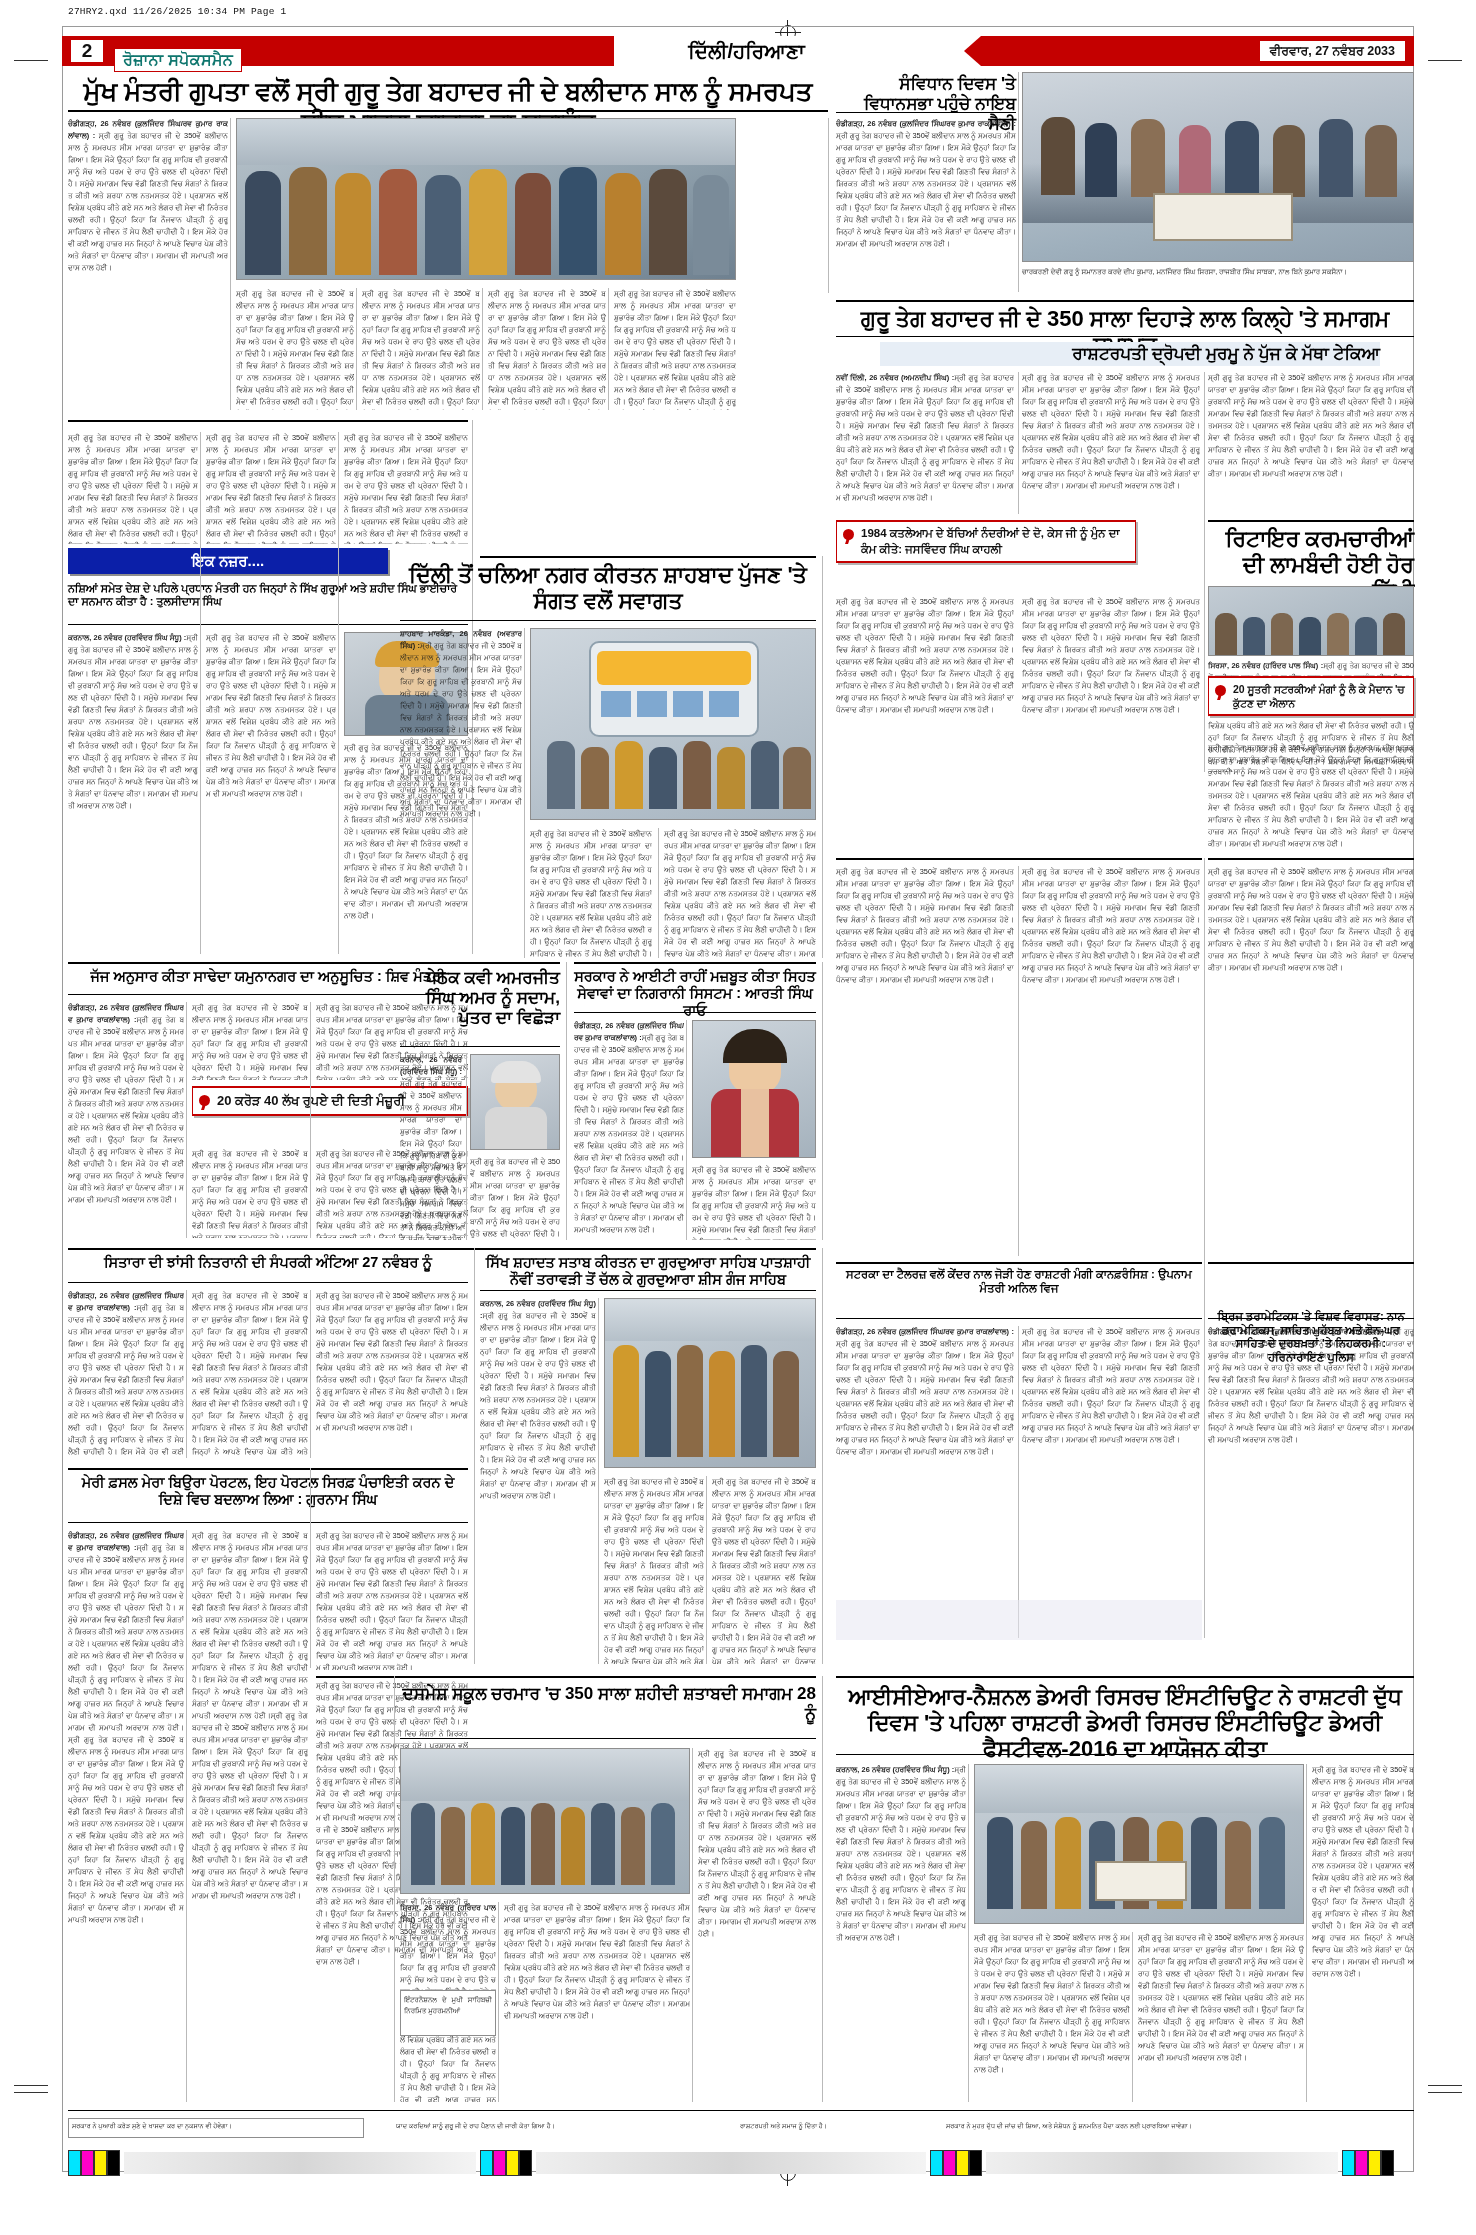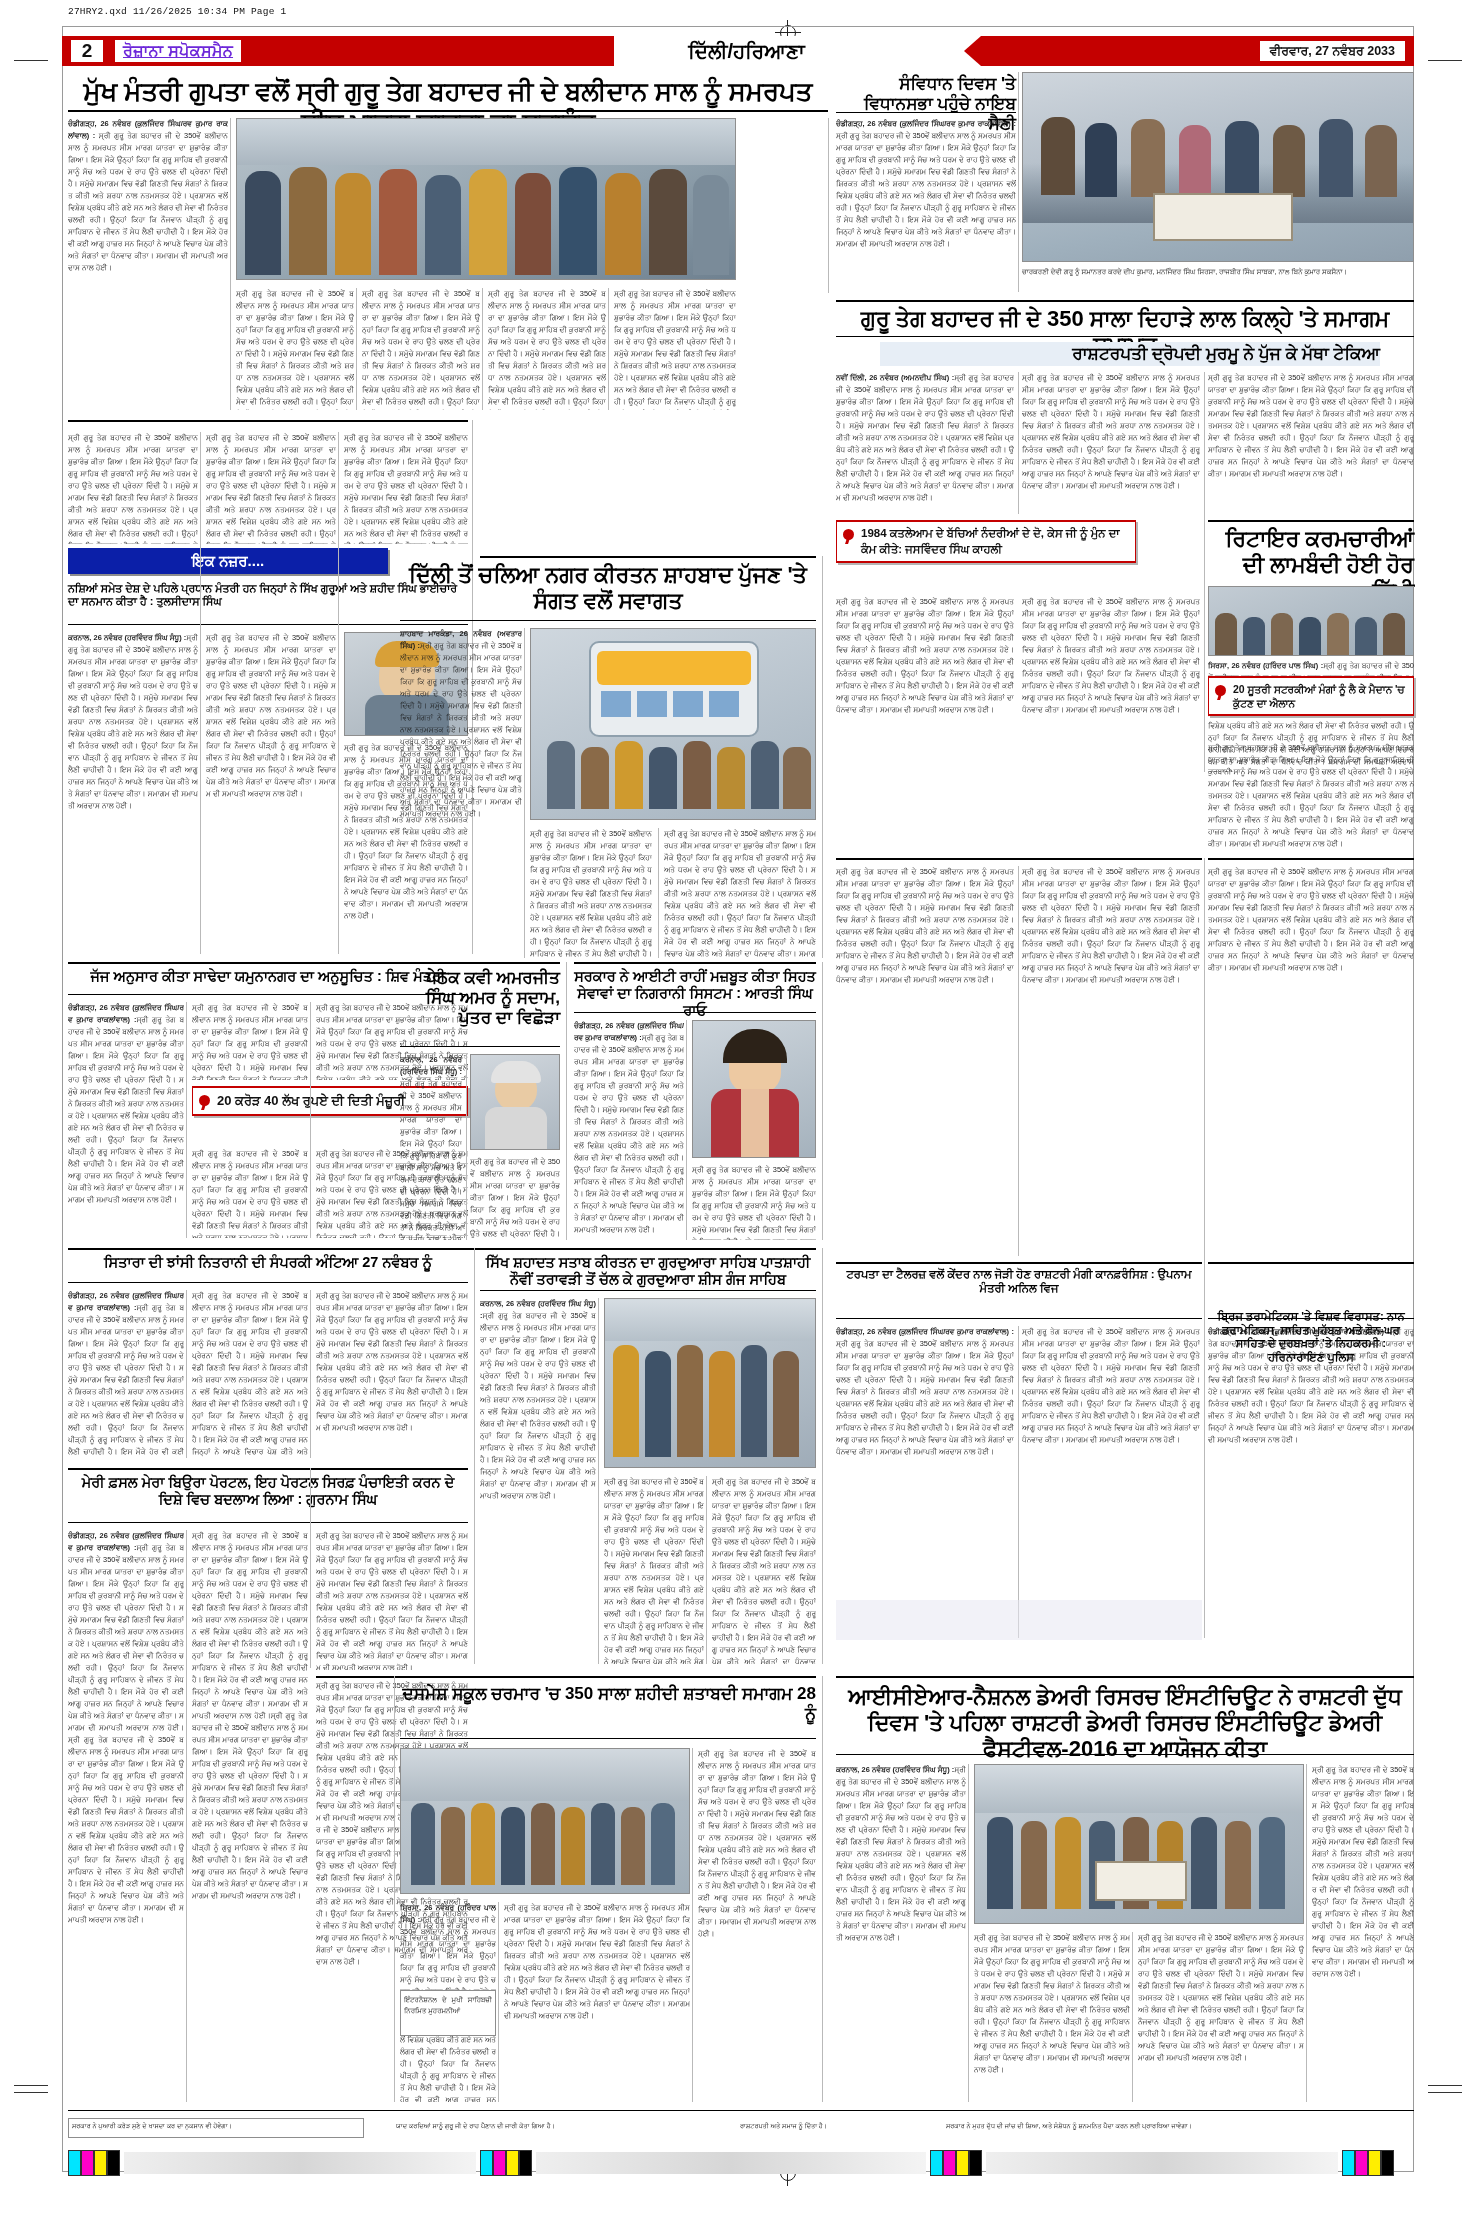--- a/index.html
+++ b/index.html
@@ -65,24 +65,24 @@
     border-top:15px solid transparent; border-bottom:15px solid transparent;
     border-right:17px solid #c40000;
   }
   .mh-pageno {
     position:absolute; left:8px; top:3px; width:34px; height:24px;
     background:#fff; border:1px solid #c40000;
     display:flex; align-items:center; justify-content:center;
     font-weight:bold; font-size:19px; color:#111;
   }
   .mh-brand {
-    position:absolute; left:52px; top:3px; height:24px;
+    position:absolute; left:52px; top:12px; height:24px;
     background:#fff; border:1px solid #c40000; padding:1px 8px;
     display:flex; align-items:center;
-    font-weight:bold; font-size:16px; color:#6d28d9; letter-spacing:.3px;text-decoration:underline;
+    font-weight:bold; font-size:16px; color:#0f766e; letter-spacing:.3px;
   }
   .mh-center {
     position:absolute; left:552px; top:0; width:265px; height:30px;
     background:#fff; display:flex; align-items:center; justify-content:center;
     font-weight:bold; font-size:20px; color:#000;
   }
   .mh-date {
     position:absolute; right:8px; top:4px; height:22px;
     background:#fff; border:1px solid #c40000; padding:0 10px;
     display:flex; align-items:center;
@@ -382,21 +382,21 @@
 
 <div class="rule rule-thick" style="left:836px; top:858px; width:366px;"></div>
 <div class="col" style="left:836px; top:866px; width:178px; height:390px;"><span>ਸ੍ਰੀ ਗੁਰੂ ਤੇਗ ਬਹਾਦਰ ਜੀ ਦੇ 350ਵੇਂ ਬਲੀਦਾਨ ਸਾਲ ਨੂੰ ਸਮਰਪਤ ਸੀਸ ਮਾਰਗ ਯਾਤਰਾ ਦਾ ਸ਼ੁਭਾਰੰਭ ਕੀਤਾ ਗਿਆ। ਇਸ ਮੌਕੇ ਉਨ੍ਹਾਂ ਕਿਹਾ ਕਿ ਗੁਰੂ ਸਾਹਿਬ ਦੀ ਕੁਰਬਾਨੀ ਸਾਨੂੰ ਸੱਚ ਅਤੇ ਧਰਮ ਦੇ ਰਾਹ ਉਤੇ ਚਲਣ ਦੀ ਪ੍ਰੇਰਨਾ ਦਿੰਦੀ ਹੈ। ਸਮੁੱਚੇ ਸਮਾਗਮ ਵਿਚ ਵੱਡੀ ਗਿਣਤੀ ਵਿਚ ਸੰਗਤਾਂ ਨੇ ਸ਼ਿਰਕਤ ਕੀਤੀ ਅਤੇ ਸ਼ਰਧਾ ਨਾਲ ਨਤਮਸਤਕ ਹੋਏ। ਪ੍ਰਸ਼ਾਸਨ ਵਲੋਂ ਵਿਸ਼ੇਸ਼ ਪ੍ਰਬੰਧ ਕੀਤੇ ਗਏ ਸਨ ਅਤੇ ਲੰਗਰ ਦੀ ਸੇਵਾ ਵੀ ਨਿਰੰਤਰ ਚਲਦੀ ਰਹੀ। ਉਨ੍ਹਾਂ ਕਿਹਾ ਕਿ ਨੌਜਵਾਨ ਪੀੜ੍ਹੀ ਨੂੰ ਗੁਰੂ ਸਾਹਿਬਾਨ ਦੇ ਜੀਵਨ ਤੋਂ ਸੇਧ ਲੈਣੀ ਚਾਹੀਦੀ ਹੈ। ਇਸ ਮੌਕੇ ਹੋਰ ਵੀ ਕਈ ਆਗੂ ਹਾਜ਼ਰ ਸਨ ਜਿਨ੍ਹਾਂ ਨੇ ਆਪਣੇ ਵਿਚਾਰ ਪੇਸ਼ ਕੀਤੇ ਅਤੇ ਸੰਗਤਾਂ ਦਾ ਧੰਨਵਾਦ ਕੀਤਾ। ਸਮਾਗਮ ਦੀ ਸਮਾਪਤੀ ਅਰਦਾਸ ਨਾਲ ਹੋਈ।</span></div>
 <div class="col" style="left:1022px; top:866px; width:178px; height:390px;"><span>ਸ੍ਰੀ ਗੁਰੂ ਤੇਗ ਬਹਾਦਰ ਜੀ ਦੇ 350ਵੇਂ ਬਲੀਦਾਨ ਸਾਲ ਨੂੰ ਸਮਰਪਤ ਸੀਸ ਮਾਰਗ ਯਾਤਰਾ ਦਾ ਸ਼ੁਭਾਰੰਭ ਕੀਤਾ ਗਿਆ। ਇਸ ਮੌਕੇ ਉਨ੍ਹਾਂ ਕਿਹਾ ਕਿ ਗੁਰੂ ਸਾਹਿਬ ਦੀ ਕੁਰਬਾਨੀ ਸਾਨੂੰ ਸੱਚ ਅਤੇ ਧਰਮ ਦੇ ਰਾਹ ਉਤੇ ਚਲਣ ਦੀ ਪ੍ਰੇਰਨਾ ਦਿੰਦੀ ਹੈ। ਸਮੁੱਚੇ ਸਮਾਗਮ ਵਿਚ ਵੱਡੀ ਗਿਣਤੀ ਵਿਚ ਸੰਗਤਾਂ ਨੇ ਸ਼ਿਰਕਤ ਕੀਤੀ ਅਤੇ ਸ਼ਰਧਾ ਨਾਲ ਨਤਮਸਤਕ ਹੋਏ। ਪ੍ਰਸ਼ਾਸਨ ਵਲੋਂ ਵਿਸ਼ੇਸ਼ ਪ੍ਰਬੰਧ ਕੀਤੇ ਗਏ ਸਨ ਅਤੇ ਲੰਗਰ ਦੀ ਸੇਵਾ ਵੀ ਨਿਰੰਤਰ ਚਲਦੀ ਰਹੀ। ਉਨ੍ਹਾਂ ਕਿਹਾ ਕਿ ਨੌਜਵਾਨ ਪੀੜ੍ਹੀ ਨੂੰ ਗੁਰੂ ਸਾਹਿਬਾਨ ਦੇ ਜੀਵਨ ਤੋਂ ਸੇਧ ਲੈਣੀ ਚਾਹੀਦੀ ਹੈ। ਇਸ ਮੌਕੇ ਹੋਰ ਵੀ ਕਈ ਆਗੂ ਹਾਜ਼ਰ ਸਨ ਜਿਨ੍ਹਾਂ ਨੇ ਆਪਣੇ ਵਿਚਾਰ ਪੇਸ਼ ਕੀਤੇ ਅਤੇ ਸੰਗਤਾਂ ਦਾ ਧੰਨਵਾਦ ਕੀਤਾ। ਸਮਾਗਮ ਦੀ ਸਮਾਪਤੀ ਅਰਦਾਸ ਨਾਲ ਹੋਈ।</span></div>
 <div class="vrule" style="left:1018px; top:866px; height:390px;"></div>
 
 <div class="rule rule-thick" style="left:1208px; top:858px; width:206px;"></div>
 <div class="col" style="left:1208px; top:866px; width:206px; height:390px;"><span>ਸ੍ਰੀ ਗੁਰੂ ਤੇਗ ਬਹਾਦਰ ਜੀ ਦੇ 350ਵੇਂ ਬਲੀਦਾਨ ਸਾਲ ਨੂੰ ਸਮਰਪਤ ਸੀਸ ਮਾਰਗ ਯਾਤਰਾ ਦਾ ਸ਼ੁਭਾਰੰਭ ਕੀਤਾ ਗਿਆ। ਇਸ ਮੌਕੇ ਉਨ੍ਹਾਂ ਕਿਹਾ ਕਿ ਗੁਰੂ ਸਾਹਿਬ ਦੀ ਕੁਰਬਾਨੀ ਸਾਨੂੰ ਸੱਚ ਅਤੇ ਧਰਮ ਦੇ ਰਾਹ ਉਤੇ ਚਲਣ ਦੀ ਪ੍ਰੇਰਨਾ ਦਿੰਦੀ ਹੈ। ਸਮੁੱਚੇ ਸਮਾਗਮ ਵਿਚ ਵੱਡੀ ਗਿਣਤੀ ਵਿਚ ਸੰਗਤਾਂ ਨੇ ਸ਼ਿਰਕਤ ਕੀਤੀ ਅਤੇ ਸ਼ਰਧਾ ਨਾਲ ਨਤਮਸਤਕ ਹੋਏ। ਪ੍ਰਸ਼ਾਸਨ ਵਲੋਂ ਵਿਸ਼ੇਸ਼ ਪ੍ਰਬੰਧ ਕੀਤੇ ਗਏ ਸਨ ਅਤੇ ਲੰਗਰ ਦੀ ਸੇਵਾ ਵੀ ਨਿਰੰਤਰ ਚਲਦੀ ਰਹੀ। ਉਨ੍ਹਾਂ ਕਿਹਾ ਕਿ ਨੌਜਵਾਨ ਪੀੜ੍ਹੀ ਨੂੰ ਗੁਰੂ ਸਾਹਿਬਾਨ ਦੇ ਜੀਵਨ ਤੋਂ ਸੇਧ ਲੈਣੀ ਚਾਹੀਦੀ ਹੈ। ਇਸ ਮੌਕੇ ਹੋਰ ਵੀ ਕਈ ਆਗੂ ਹਾਜ਼ਰ ਸਨ ਜਿਨ੍ਹਾਂ ਨੇ ਆਪਣੇ ਵਿਚਾਰ ਪੇਸ਼ ਕੀਤੇ ਅਤੇ ਸੰਗਤਾਂ ਦਾ ਧੰਨਵਾਦ ਕੀਤਾ। ਸਮਾਗਮ ਦੀ ਸਮਾਪਤੀ ਅਰਦਾਸ ਨਾਲ ਹੋਈ।</span></div>
 
 <div class="rule rule-thick" style="left:836px; top:1262px; width:366px;"></div>
-<div class="hl" style="left:836px; top:1268px; width:366px; font-size:11.5px;">ਟਰਪਤਾ ਦਾ ਟੈਲਰਜ਼ ਵਲੋਂ ਕੇਂਦਰ ਨਾਲ ਜੋੜੀ ਹੋਣ ਰਾਸ਼ਟਰੀ ਮੰਗੀ ਕਾਨਫ਼ਰੰਸਿਸ਼ : ਉਪਨਾਮ ਮੰਤਰੀ ਅਨਿਲ ਵਿਜ</div>
+<div class="hl" style="left:836px; top:1268px; width:366px; font-size:11.5px;">ਸਟਰਕਾ ਦਾ ਟੈਲਰਜ਼ ਵਲੋਂ ਕੇਂਦਰ ਨਾਲ ਜੋੜੀ ਹੋਣ ਰਾਸ਼ਟਰੀ ਮੰਗੀ ਕਾਨਫ਼ਰੰਸਿਸ਼ : ਉਪਨਾਮ ਮੰਤਰੀ ਅਨਿਲ ਵਿਜ</div>
 <div class="rule" style="left:836px; top:1318px; width:366px;"></div>
 <div class="col" style="left:836px; top:1326px; width:178px; height:312px;"><b>ਚੰਡੀਗੜ੍ਹ, 26 ਨਵੰਬਰ (ਕੁਲਜਿੰਦਰ ਸਿੰਘ/ਰਵ ਕੁਮਾਰ ਰਾਕਲਾਂਵਾਲ) :</b><span>ਸ੍ਰੀ ਗੁਰੂ ਤੇਗ ਬਹਾਦਰ ਜੀ ਦੇ 350ਵੇਂ ਬਲੀਦਾਨ ਸਾਲ ਨੂੰ ਸਮਰਪਤ ਸੀਸ ਮਾਰਗ ਯਾਤਰਾ ਦਾ ਸ਼ੁਭਾਰੰਭ ਕੀਤਾ ਗਿਆ। ਇਸ ਮੌਕੇ ਉਨ੍ਹਾਂ ਕਿਹਾ ਕਿ ਗੁਰੂ ਸਾਹਿਬ ਦੀ ਕੁਰਬਾਨੀ ਸਾਨੂੰ ਸੱਚ ਅਤੇ ਧਰਮ ਦੇ ਰਾਹ ਉਤੇ ਚਲਣ ਦੀ ਪ੍ਰੇਰਨਾ ਦਿੰਦੀ ਹੈ। ਸਮੁੱਚੇ ਸਮਾਗਮ ਵਿਚ ਵੱਡੀ ਗਿਣਤੀ ਵਿਚ ਸੰਗਤਾਂ ਨੇ ਸ਼ਿਰਕਤ ਕੀਤੀ ਅਤੇ ਸ਼ਰਧਾ ਨਾਲ ਨਤਮਸਤਕ ਹੋਏ। ਪ੍ਰਸ਼ਾਸਨ ਵਲੋਂ ਵਿਸ਼ੇਸ਼ ਪ੍ਰਬੰਧ ਕੀਤੇ ਗਏ ਸਨ ਅਤੇ ਲੰਗਰ ਦੀ ਸੇਵਾ ਵੀ ਨਿਰੰਤਰ ਚਲਦੀ ਰਹੀ। ਉਨ੍ਹਾਂ ਕਿਹਾ ਕਿ ਨੌਜਵਾਨ ਪੀੜ੍ਹੀ ਨੂੰ ਗੁਰੂ ਸਾਹਿਬਾਨ ਦੇ ਜੀਵਨ ਤੋਂ ਸੇਧ ਲੈਣੀ ਚਾਹੀਦੀ ਹੈ। ਇਸ ਮੌਕੇ ਹੋਰ ਵੀ ਕਈ ਆਗੂ ਹਾਜ਼ਰ ਸਨ ਜਿਨ੍ਹਾਂ ਨੇ ਆਪਣੇ ਵਿਚਾਰ ਪੇਸ਼ ਕੀਤੇ ਅਤੇ ਸੰਗਤਾਂ ਦਾ ਧੰਨਵਾਦ ਕੀਤਾ। ਸਮਾਗਮ ਦੀ ਸਮਾਪਤੀ ਅਰਦਾਸ ਨਾਲ ਹੋਈ।</span></div>
 <div class="col" style="left:1022px; top:1326px; width:178px; height:312px;"><span>ਸ੍ਰੀ ਗੁਰੂ ਤੇਗ ਬਹਾਦਰ ਜੀ ਦੇ 350ਵੇਂ ਬਲੀਦਾਨ ਸਾਲ ਨੂੰ ਸਮਰਪਤ ਸੀਸ ਮਾਰਗ ਯਾਤਰਾ ਦਾ ਸ਼ੁਭਾਰੰਭ ਕੀਤਾ ਗਿਆ। ਇਸ ਮੌਕੇ ਉਨ੍ਹਾਂ ਕਿਹਾ ਕਿ ਗੁਰੂ ਸਾਹਿਬ ਦੀ ਕੁਰਬਾਨੀ ਸਾਨੂੰ ਸੱਚ ਅਤੇ ਧਰਮ ਦੇ ਰਾਹ ਉਤੇ ਚਲਣ ਦੀ ਪ੍ਰੇਰਨਾ ਦਿੰਦੀ ਹੈ। ਸਮੁੱਚੇ ਸਮਾਗਮ ਵਿਚ ਵੱਡੀ ਗਿਣਤੀ ਵਿਚ ਸੰਗਤਾਂ ਨੇ ਸ਼ਿਰਕਤ ਕੀਤੀ ਅਤੇ ਸ਼ਰਧਾ ਨਾਲ ਨਤਮਸਤਕ ਹੋਏ। ਪ੍ਰਸ਼ਾਸਨ ਵਲੋਂ ਵਿਸ਼ੇਸ਼ ਪ੍ਰਬੰਧ ਕੀਤੇ ਗਏ ਸਨ ਅਤੇ ਲੰਗਰ ਦੀ ਸੇਵਾ ਵੀ ਨਿਰੰਤਰ ਚਲਦੀ ਰਹੀ। ਉਨ੍ਹਾਂ ਕਿਹਾ ਕਿ ਨੌਜਵਾਨ ਪੀੜ੍ਹੀ ਨੂੰ ਗੁਰੂ ਸਾਹਿਬਾਨ ਦੇ ਜੀਵਨ ਤੋਂ ਸੇਧ ਲੈਣੀ ਚਾਹੀਦੀ ਹੈ। ਇਸ ਮੌਕੇ ਹੋਰ ਵੀ ਕਈ ਆਗੂ ਹਾਜ਼ਰ ਸਨ ਜਿਨ੍ਹਾਂ ਨੇ ਆਪਣੇ ਵਿਚਾਰ ਪੇਸ਼ ਕੀਤੇ ਅਤੇ ਸੰਗਤਾਂ ਦਾ ਧੰਨਵਾਦ ਕੀਤਾ। ਸਮਾਗਮ ਦੀ ਸਮਾਪਤੀ ਅਰਦਾਸ ਨਾਲ ਹੋਈ।</span></div>
 <div class="vrule" style="left:1018px; top:1326px; height:312px;"></div>
 
 <div class="rule rule-thick" style="left:1208px; top:1262px; width:206px;"></div>
 <div class="hl" style="left:1208px; top:1268px; width:206px; font-size:11.5px;margin-top:42px;">ਬ੍ਰਿਜ ਡਰਾਮੇਟਿਕਸ 'ਤੇ ਵਿਸ਼ਵ ਵਿਰਾਸਤ: ਨਾਨ ਡਰਾਮੇਟਿਕਸ, ਸਾਹਿਤ ਮੁਹੱਬਤ ਅਤੇ ਫ਼ੋਨ-ਘਰ ਸਾਹਿਤ ਦੇ ਦੁਰਬਖ਼ਤਾਂ 'ਤੇ ਨਿਹਕਰਮੀ : ਹਰਿਨਾਰਾਇਣ ਪੁਲਿਸ</div>
 <div class="rule" style="left:1208px; top:1318px; width:206px;"></div>
 <div class="col" style="left:1208px; top:1326px; width:206px; height:312px;"><b>ਚੰਡੀਗੜ੍ਹ, 26 ਨਵੰਬਰ (ਕੁਲਜਿੰਦਰ ਸਿੰਘ/ਰਵ ਕੁਮਾਰ ਰਾਕਲਾਂਵਾਲ) :</b><span>ਸ੍ਰੀ ਗੁਰੂ ਤੇਗ ਬਹਾਦਰ ਜੀ ਦੇ 350ਵੇਂ ਬਲੀਦਾਨ ਸਾਲ ਨੂੰ ਸਮਰਪਤ ਸੀਸ ਮਾਰਗ ਯਾਤਰਾ ਦਾ ਸ਼ੁਭਾਰੰਭ ਕੀਤਾ ਗਿਆ। ਇਸ ਮੌਕੇ ਉਨ੍ਹਾਂ ਕਿਹਾ ਕਿ ਗੁਰੂ ਸਾਹਿਬ ਦੀ ਕੁਰਬਾਨੀ ਸਾਨੂੰ ਸੱਚ ਅਤੇ ਧਰਮ ਦੇ ਰਾਹ ਉਤੇ ਚਲਣ ਦੀ ਪ੍ਰੇਰਨਾ ਦਿੰਦੀ ਹੈ। ਸਮੁੱਚੇ ਸਮਾਗਮ ਵਿਚ ਵੱਡੀ ਗਿਣਤੀ ਵਿਚ ਸੰਗਤਾਂ ਨੇ ਸ਼ਿਰਕਤ ਕੀਤੀ ਅਤੇ ਸ਼ਰਧਾ ਨਾਲ ਨਤਮਸਤਕ ਹੋਏ। ਪ੍ਰਸ਼ਾਸਨ ਵਲੋਂ ਵਿਸ਼ੇਸ਼ ਪ੍ਰਬੰਧ ਕੀਤੇ ਗਏ ਸਨ ਅਤੇ ਲੰਗਰ ਦੀ ਸੇਵਾ ਵੀ ਨਿਰੰਤਰ ਚਲਦੀ ਰਹੀ। ਉਨ੍ਹਾਂ ਕਿਹਾ ਕਿ ਨੌਜਵਾਨ ਪੀੜ੍ਹੀ ਨੂੰ ਗੁਰੂ ਸਾਹਿਬਾਨ ਦੇ ਜੀਵਨ ਤੋਂ ਸੇਧ ਲੈਣੀ ਚਾਹੀਦੀ ਹੈ। ਇਸ ਮੌਕੇ ਹੋਰ ਵੀ ਕਈ ਆਗੂ ਹਾਜ਼ਰ ਸਨ ਜਿਨ੍ਹਾਂ ਨੇ ਆਪਣੇ ਵਿਚਾਰ ਪੇਸ਼ ਕੀਤੇ ਅਤੇ ਸੰਗਤਾਂ ਦਾ ਧੰਨਵਾਦ ਕੀਤਾ। ਸਮਾਗਮ ਦੀ ਸਮਾਪਤੀ ਅਰਦਾਸ ਨਾਲ ਹੋਈ।</span></div>
 <div class="vrule" style="left:1204px; top:858px; height:780px;"></div>

